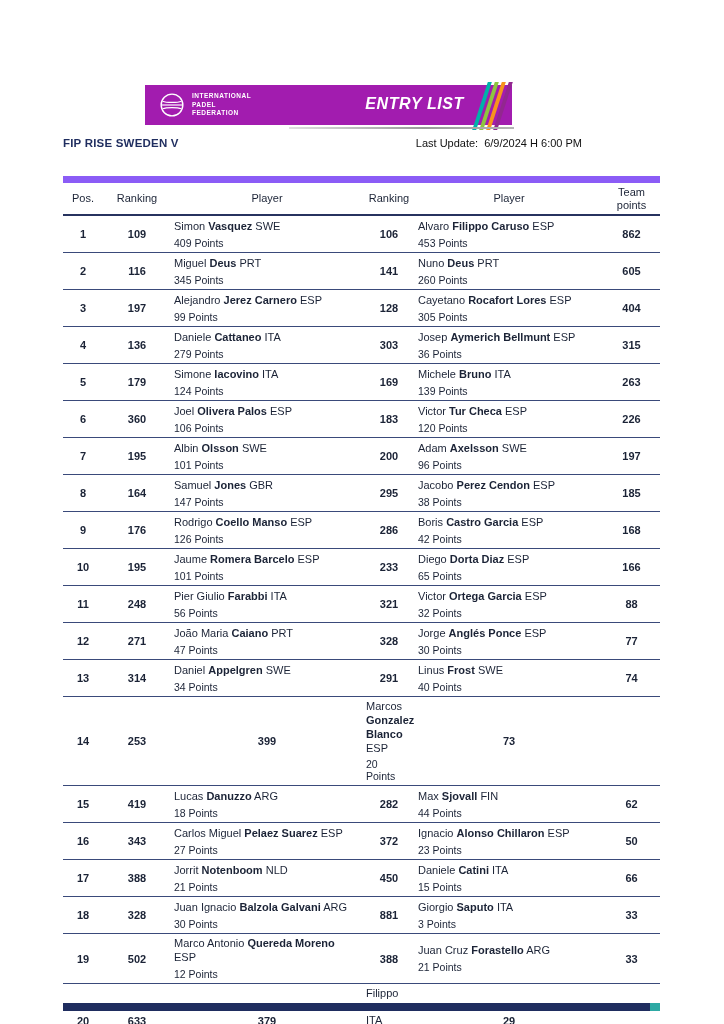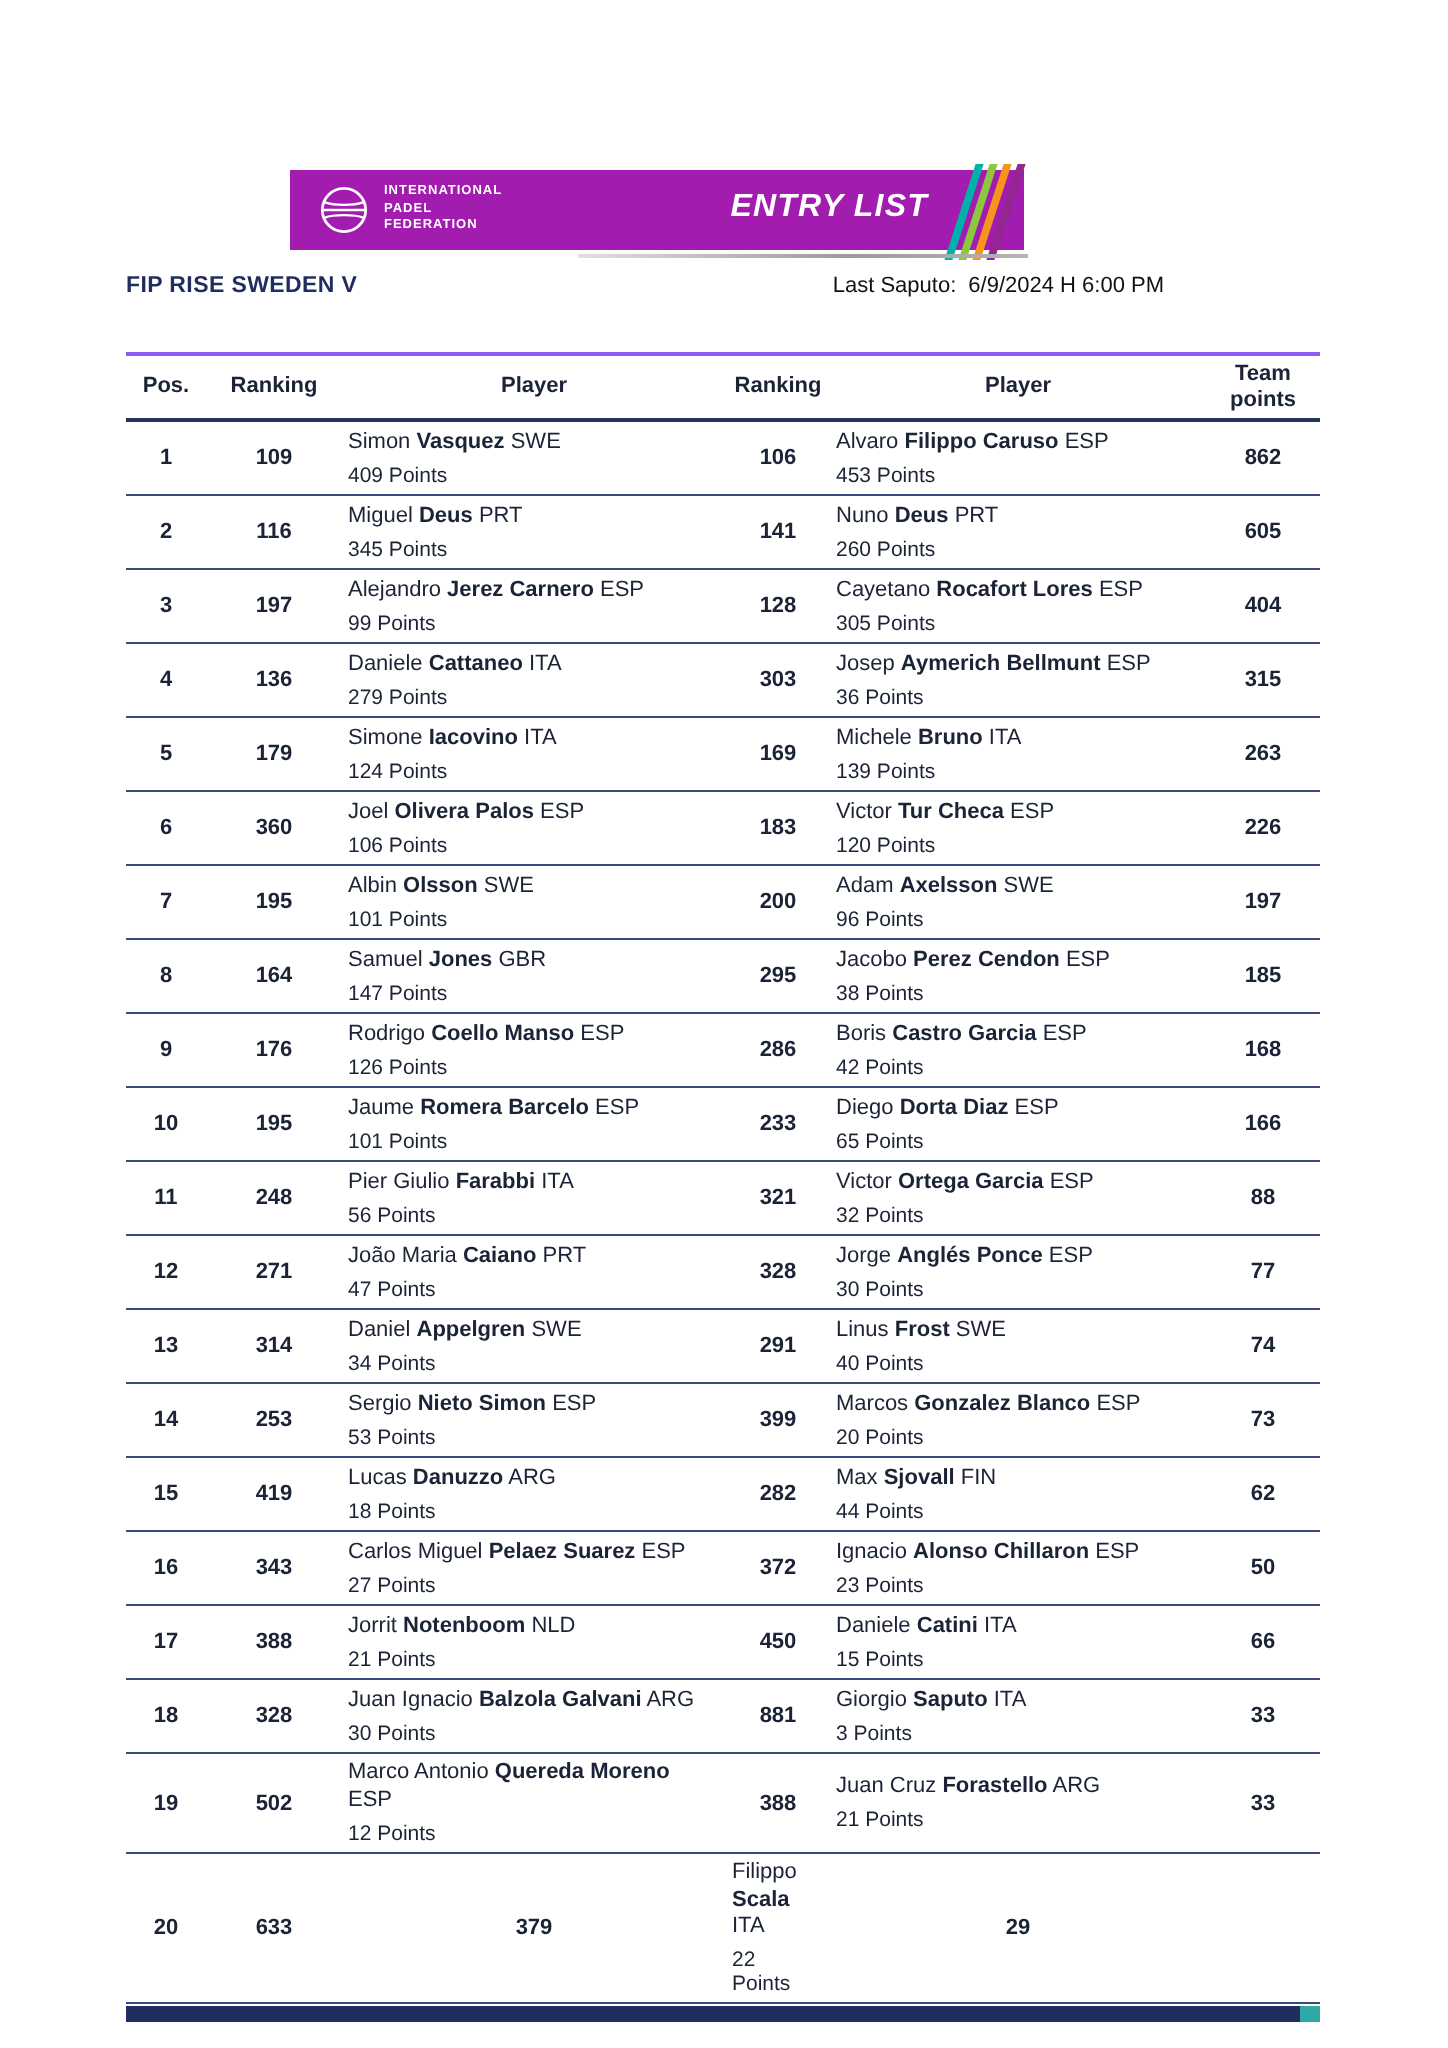--- a/index.html
+++ b/index.html
@@ -50,23 +50,23 @@
 
   
   .table { position:absolute; left:63px; top:176px; width:597px; font-size:11px; }
   .thead, .trow {
     display:grid;
     grid-template-columns:40px 68px 192px 52px 188px 57px;
     align-items:center;
   }
   .thead {
     min-height:30px;
-    border-top:2px solid #8b5cf6;
+    border-top:7px solid #8b5cf6;
     border-bottom:2px solid #27335f;
-    font-weight:bold;
+    font-weight:normal;
   }
   .thead .hcell { text-align:center; line-height:1.15; padding:3px 0; }
   .trow {
     border-bottom:1px solid #3a4a7a;
     min-height:37px;
     padding:3px 0;
   }
   .cell.pos, .cell.rank, .cell.team { text-align:center; font-weight:bold; }
   .cell.player { padding-left:3px; padding-right:6px; }
   .pname { line-height:1.25; }
@@ -109,21 +109,21 @@
       <div class="stripe" style="background:#8dc63f"></div>
       <div class="stripe" style="background:#f7941d"></div>
       <div class="stripe" style="background:#92278f"></div>
     </div>
     <div class="banner-underline"></div>
   </div>
 
   <div class="titlebar">
     <div class="doc-title">FIP RISE SWEDEN V</div>
     <div class="last-update">
-      <span class="lbl">Last Saputo:</span><span>6/9/2024 H 6:00 PM</span>
+      <span class="lbl">Last Update:</span><span>6/9/2024 H 6:00 PM</span>
     </div>
   </div>
 
   <div class="table">
     <div class="thead">
       <div class="hcell">Pos.</div>
       <div class="hcell">Ranking</div>
       <div class="hcell">Player</div>
       <div class="hcell">Ranking</div>
       <div class="hcell">Player</div>
@@ -321,24 +321,20 @@
     <div class="cell player p2">
       <div class="pname"><span class="fn">Linus</span> <b class="ln">Frost</b> <span class="cc">SWE</span></div>
       <div class="ppoints">40 Points</div>
     </div>
     <div class="cell team">74</div>
   </div>
 
   <div class="trow">
     <div class="cell pos">14</div>
     <div class="cell rank r1">253</div>
-    <div class="cell player p1">
-      <div class="pname"><span class="fn">Sergio</span> <b class="ln">Nieto Simon</b> <span class="cc">ESP</span></div>
-      <div class="ppoints">53 Points</div>
-    </div>
     <div class="cell rank r2">399</div>
     <div class="cell player p2">
       <div class="pname"><span class="fn">Marcos</span> <b class="ln">Gonzalez Blanco</b> <span class="cc">ESP</span></div>
       <div class="ppoints">20 Points</div>
     </div>
     <div class="cell team">73</div>
   </div>
 
   <div class="trow">
     <div class="cell pos">15</div>

